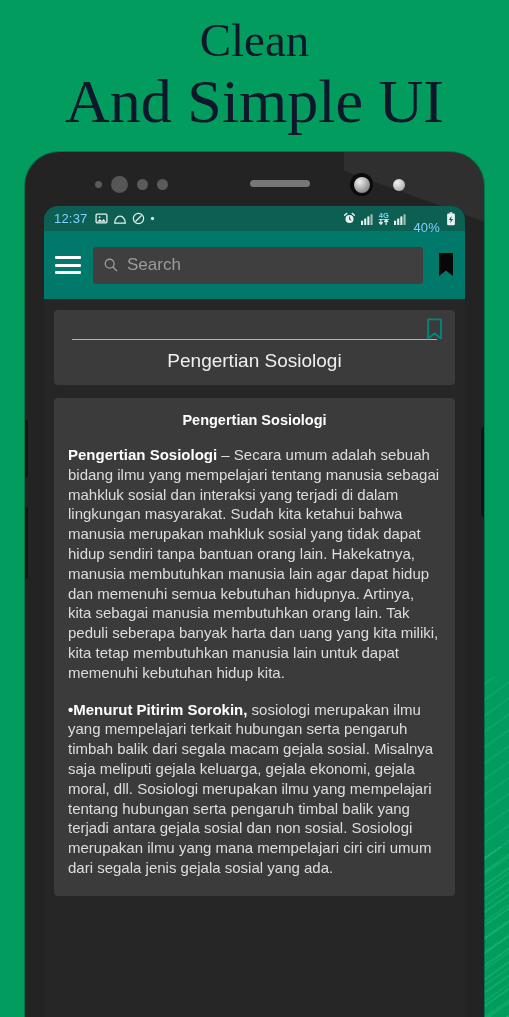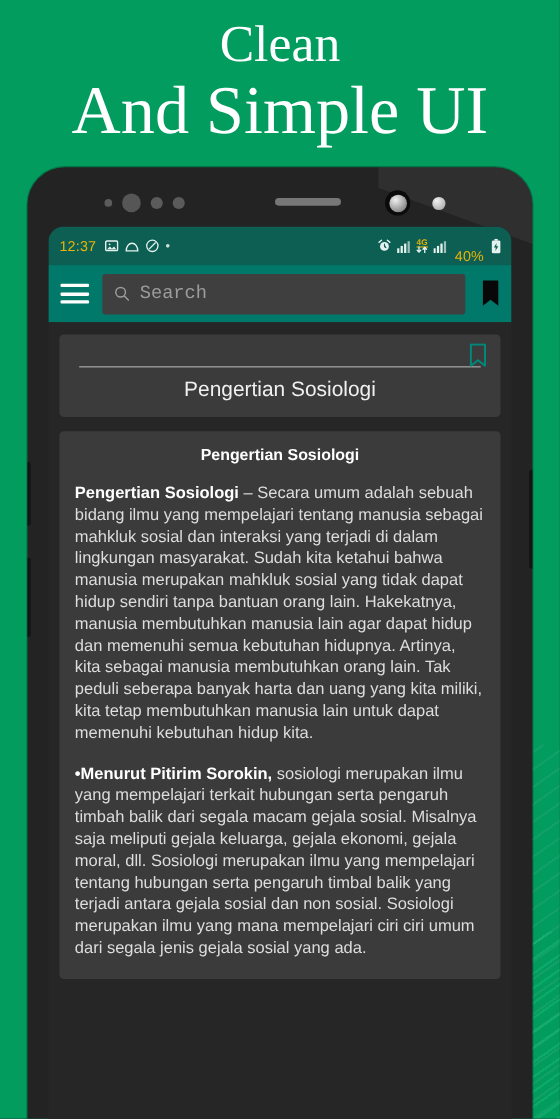--- a/index.html
+++ b/index.html
@@ -25,21 +25,21 @@
     background:repeating-linear-gradient(-35deg,
         rgba(70,255,170,0.14) 0px, rgba(70,255,170,0.14) 2px,
         rgba(0,0,0,0) 2px, rgba(0,0,0,0) 11px);
     pointer-events:none;
   }
 
   
   .headline{
     position:absolute; left:0; top:0; width:509px; height:150px;
     display:flex; flex-direction:column; align-items:center; justify-content:center;
-    color:#ffffff;
+    color:#0f172a;
     font-family:"Liberation Serif", serif;
     line-height:1.12;
     text-align:right;
   }
   .headline .l1{ font-size:47px; }
   .headline .l2{ font-size:62px; }
 
   
   .phone{
     position:absolute; left:25px; top:152px; width:459px; height:900px;
@@ -96,34 +96,34 @@
   
   .screen{
     position:absolute; left:19px; top:54px; width:421px; height:846px;
     background:#262626;
     border-radius:14px 14px 0 0;
     overflow:hidden;
   }
 
   
   .statusbar{
-    height:35px; background:#0c5f52; color:#eab308;
+    height:25px; background:#0c5f52; color:#7dd3fc;
     display:flex; align-items:center; justify-content:space-between;
     padding:0 9px 0 10px; font-size:12.5px; letter-spacing:0.2px;
   }
   .sb-left,.sb-right{ display:flex; align-items:center; gap:5px; }
   .sb-left .time{ font-size:13px; margin-right:2px; }
   .ic{ display:inline-block; }
   svg{ display:block; }
   .sb-right .pct{ font-size:13px; margin:18px 1px 0 2px; }
 
   
   .appbar{
-    height:52px; background:#00796b;
-    display:flex; align-items:center; padding:0 8px 0 11px; gap:12px;font-family:Liberation Mono, monospace;
+    height:68px; background:#00796b;
+    display:flex; align-items:center; padding:0 8px 0 11px; gap:12px;
   }
   .hamburger{ width:26px; height:18px; display:flex; flex-direction:column; justify-content:space-between; cursor:pointer; }
   .hamburger span{ display:block; height:3px; background:#fff; border-radius:1px; }
   .searchbox{
     flex:1; height:37px; background:#3f3f3f; border-radius:3px;
     display:flex; align-items:center; padding:0 10px; gap:8px;
   }
   .searchbox .ph{ color:#9c9c9c; font-size:17px; }
   .bm-black{ width:22px; }
 

